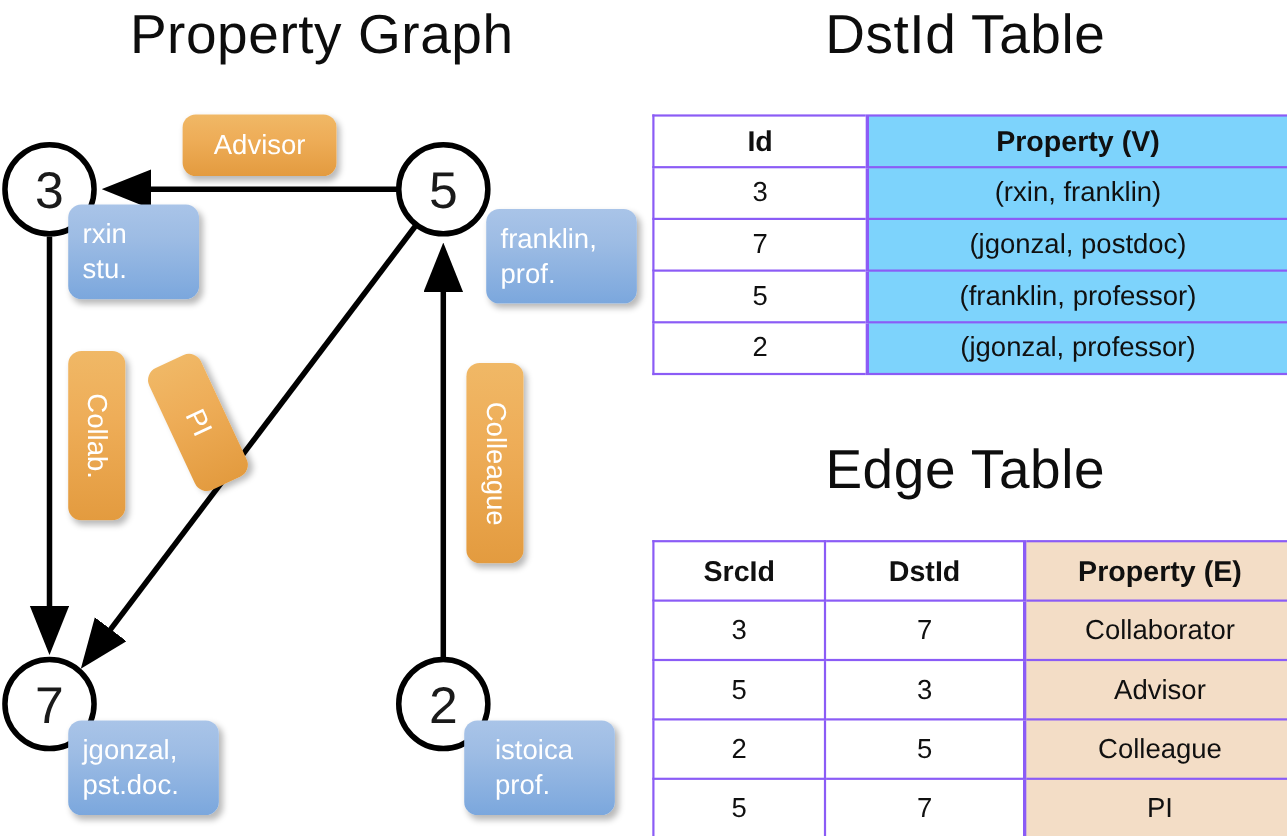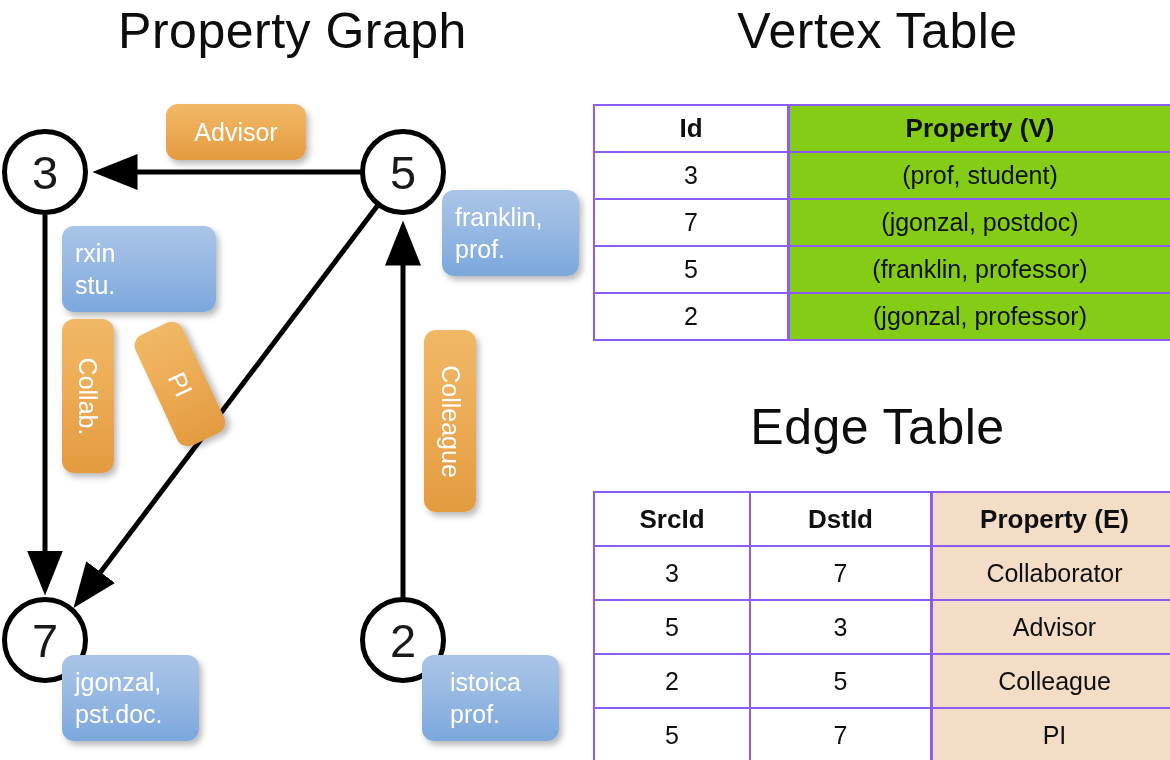--- a/index.html
+++ b/index.html
@@ -85,21 +85,21 @@
     border:2px solid #8b5cf6;
     text-align:center;vertical-align:middle;
     font-family:"Liberation Sans", sans-serif;
     font-weight:300;color:#101010;
   }
   .tbl th{font-weight:700;}
 
   
   #vertex-table{left:593px;top:104px;width:572px;}
   #vertex-table .c-id{width:190px;background:#ffffff;}
-  #vertex-table .c-prop{width:378px;background:#84cc16;border-left-width:3px;}
+  #vertex-table .c-prop{width:378px;background:#7dd3fc;border-left-width:3px;}
   #vertex-table td,#vertex-table th{height:43px;font-size:25px;}
   #vertex-table th{font-size:26px;}
 
   
   #edge-table{left:593px;top:491px;width:572px;}
   #edge-table .c-src{width:152px;background:#ffffff;border-radius:26px;}
   #edge-table .c-dst{width:177px;background:#ffffff;}
   #edge-table .c-prop{width:241px;background:#f3ddc6;border-left-width:3px;}
   #edge-table td,#edge-table th{height:50px;font-size:25px;}
   #edge-table th{font-size:26px;}
@@ -135,21 +135,21 @@
     <div class="node-circle" style="left:360px;top:129px;width:86px;height:86px;">
       <span>5</span>
     </div>
     <div class="node-circle" style="left:2px;top:597px;width:86px;height:86px;">
       <span>7</span>
     </div>
     <div class="node-circle" style="left:360px;top:597px;width:86px;height:86px;">
       <span>2</span>
     </div>
 
-    <div class="prop-box blue" style="left:62px;top:186px;width:154px;height:86px;margin-top:40px;">
+    <div class="prop-box blue" style="left:62px;top:186px;width:119px;height:86px;">
       <span class="ln">rxin</span>
       <span class="ln">stu.</span>
     </div>
     <div class="prop-box blue" style="left:422px;top:190px;width:137px;height:86px;margin-left:20px;">
       <span class="ln">franklin,</span>
       <span class="ln">prof.</span>
     </div>
     <div class="prop-box blue" style="left:62px;top:655px;width:137px;height:86px;">
       <span class="ln">jgonzal,</span>
       <span class="ln">pst.doc.</span>
@@ -166,33 +166,33 @@
       <span class="ln">Collab.</span>
     </div>
     <div class="prop-box orange" id="label-pi">
       <span class="ln">PI</span>
     </div>
     <div class="prop-box orange" id="label-colleague">
       <span class="ln">Colleague</span>
     </div>
   </div>
 
-  <div class="title" id="vertex-title">Vertex Table</div>
+  <div class="title" id="vertex-title">DstId Table</div>
 
   <table class="tbl" id="vertex-table">
     <thead>
       <tr>
         <th class="c-id">Id</th>
         <th class="c-prop">Property (V)</th>
       </tr>
     </thead>
     <tbody>
       <tr>
         <td class="c-id">3</td>
-        <td class="c-prop">(prof, student)</td>
+        <td class="c-prop">(rxin, franklin)</td>
       </tr>
       <tr>
         <td class="c-id">7</td>
         <td class="c-prop">(jgonzal, postdoc)</td>
       </tr>
       <tr>
         <td class="c-id">5</td>
         <td class="c-prop">(franklin, professor)</td>
       </tr>
       <tr>

